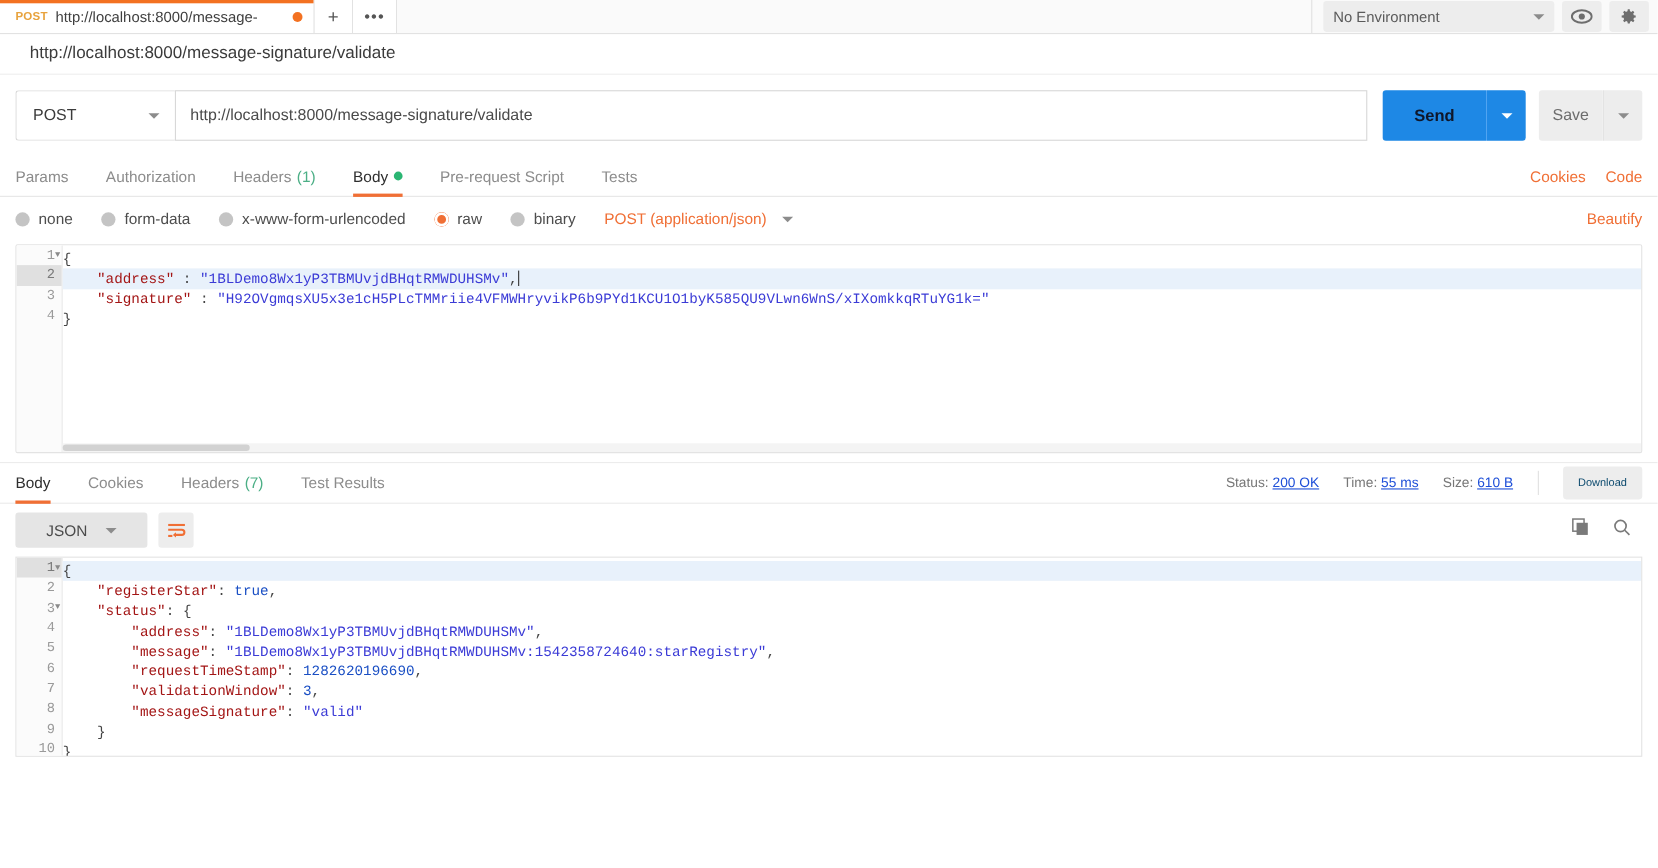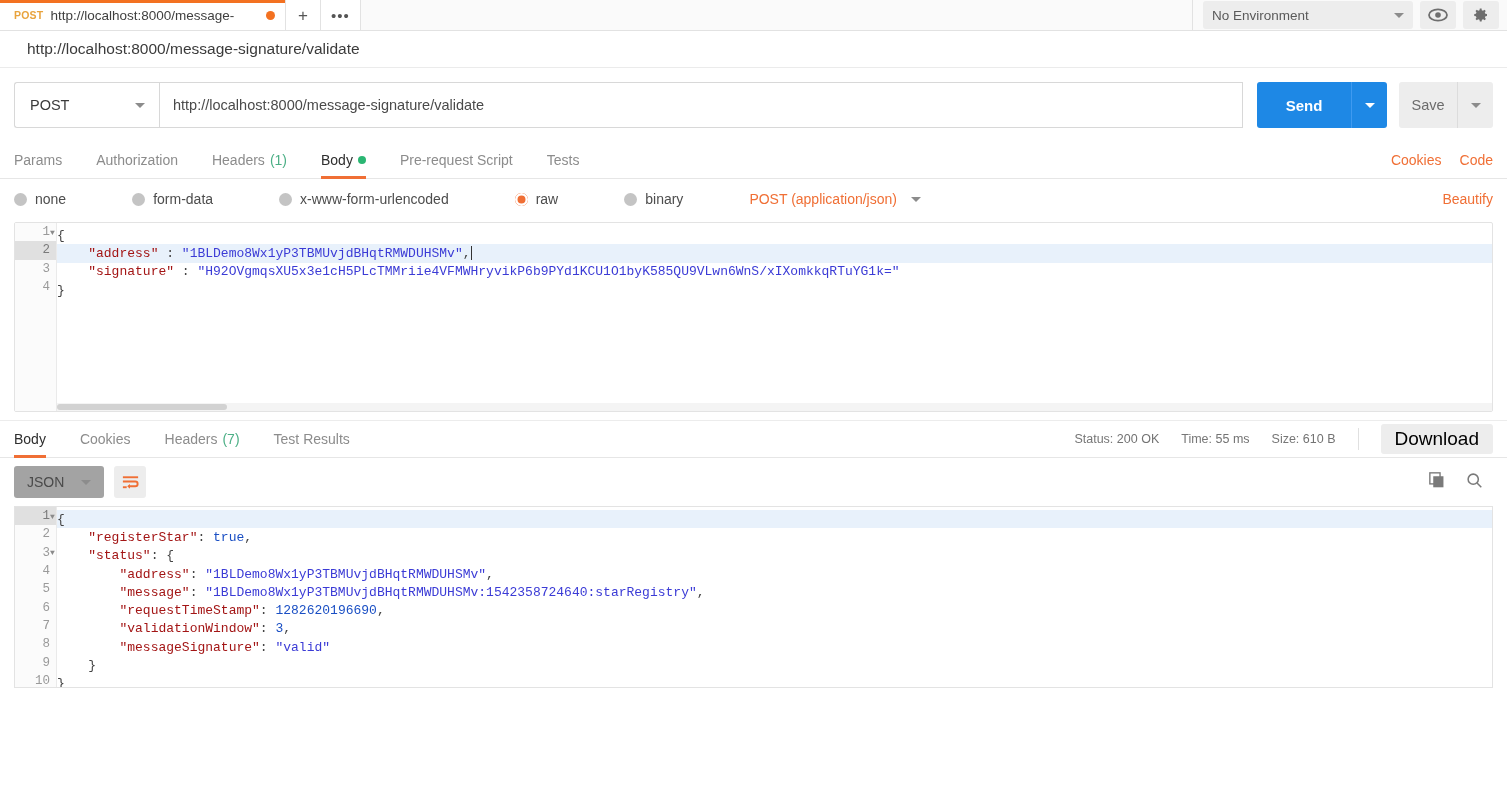--- a/index.html
+++ b/index.html
@@ -63,21 +63,21 @@
     width: 145px; height:46px; border:1px solid #d8d8d8; border-right:0;
     border-radius:3px 0 0 3px; background:#fff; display:flex; align-items:center;
     justify-content: space-between; padding: 0 14px 0 15px; font-size:14.5px; color:#3b3b3b;
   }
   .url-input {
     flex:1; height:46px; border:1px solid #d8d8d8; background:#fff;
     display:flex; align-items:center; padding: 0 13px; font-size:14.5px; color:#4a4a4a;
   }
   .send-wrap { display:flex; margin-left:14px; }
   .send-btn {
-    width: 94px; height:46px; background:#1e88e5; color:#ffffff; font-weight:bold; font-size:15px;
+    width: 94px; height:46px; background:#1e88e5; color:#0f172a; font-weight:bold; font-size:15px;
     display:flex;align-items:center;justify-content:center;border-radius:3px 0 0 3px;
   }
   .send-caret {
     width:36px;height:46px;background:#1e88e5;border-left:1px solid #3f9af0;
     display:flex;align-items:center;justify-content:center;border-radius:0 3px 3px 0;
   }
   .send-caret .caret { border-top-color:#fff; }
   .save-wrap { display:flex; margin-left:12px; }
   .save-btn {
     width:58px;height:46px;background:#ededed;color:#6c6c6c;font-size:14.5px;
@@ -97,21 +97,21 @@
   .rtab.active { color:#2e2e2e; }
   .rtab.active::after { content:""; position:absolute; left:17px; right:17px; bottom:-1px;
                         height:3px; background:#f06f35; }
   .rtab:first-child.active::after { left:0; }
   .count { color:#4caf86; }
   .gdot { width:8px;height:8px;border-radius:50%;background:#2bb673; }
   .rtabs-right { margin-left:auto; display:flex; align-items:center; gap:18px;
                  font-size:14px; color:#f06f35; }
 
   
-  .bodytype { height:40px; display:flex; align-items:center; padding: 0 14px; background:#fff;gap:40px;}
+  .bodytype { height:40px; display:flex; align-items:center; padding: 0 14px; background:#fff;}
   .radio-item { display:flex; align-items:center; gap:8px; margin-right: 26px; font-size:14px; color:#4d4d4d; }
   .rdot { width:13px;height:13px;border-radius:50%;background:#c4c4c4; }
   .rdot.sel { background:#f06f35; box-shadow: inset 0 0 0 2.5px #fff, inset 0 0 0 3.5px #f06f35; }
   .ctype { display:flex; align-items:center; gap:14px; font-size:14px; color:#f06f35; }
   .beautify { margin-left:auto; font-size:14px; color:#f06f35; }
 
   
   .editor {
     margin: 3px 14px 0 14px; border:1px solid #e3e3e3; border-radius:2px;
     height: 190px; position:relative; background:#fff; overflow:hidden;
@@ -139,31 +139,31 @@
   .hscroll i { position:absolute; left:0; top:1px; height:6px; width:170px; background:#d2d2d2; border-radius:3px;}
 
   
   .respdiv { height:8px; background:#fff; }
   .resptabs {
     height:38px; display:flex; align-items:stretch; padding:0 14px;
     border-bottom:1px solid #e6e6e6; border-top:1px solid #ececec; background:#fff;
   }
   .resptabs .rtab { font-size:14px; }
   .meta { margin-left:auto; display:flex; align-items:center; gap:22px; font-size:12.5px; color:#777; }
-  .meta b { font-weight:normal; color:#737373; }
+  .meta b { font-weight:normal; color:#1d4ed8;text-decoration:underline; }
   .metasep { width:1px; height:22px; background:#e0e0e0; }
-  .dlbtn { height:30px; padding:0 14px; background:#ededed; border-radius:3px; color:#000000;
-           display:flex;align-items:center;font-size:19px;text-align:center; }
+  .dlbtn { height:30px; padding:0 14px; background:#ededed; border-radius:3px; color:#0c4a6e;
+           display:flex;align-items:center;font-size:10px;text-align:center; }
 
   .respctl { height:48px; display:flex; align-items:center; padding:0 14px; gap:10px; background:#fff;}
   .seg { display:flex; background:#ededed; border-radius:3px; height:32px; align-items:center; }
   .seg span { padding: 0 17px; font-size:14px; color:#9a9a9a; line-height:32px; }
   .seg span.on { color:#3b3b3b; }
-  .jsonsel { display:flex;align-items:center;gap:17px; background:#a3a3a3; border-radius:3px;
-             height:32px; padding:0 13px; font-size:14px; color:#4a4a4a;}
+  .jsonsel { display:flex;align-items:center;gap:17px; background:#e5e5e5; border-radius:3px;
+             height:32px; padding:0 28px; font-size:14px; color:#4a4a4a;}
   .wrapbtn { width:32px;height:32px;background:#ededed;border-radius:3px;
              display:flex;align-items:center;justify-content:center;}
   .respicons { margin-left:auto; display:flex; align-items:center; gap:20px; padding-right:10px;}
 
   .reseditor { margin: 0 14px; border:1px solid #e3e3e3; border-top:1px solid #e3e3e3;
                height:182px; position:relative; background:#fff; overflow:hidden; }
 </style>
 </head>
 <body>
 

